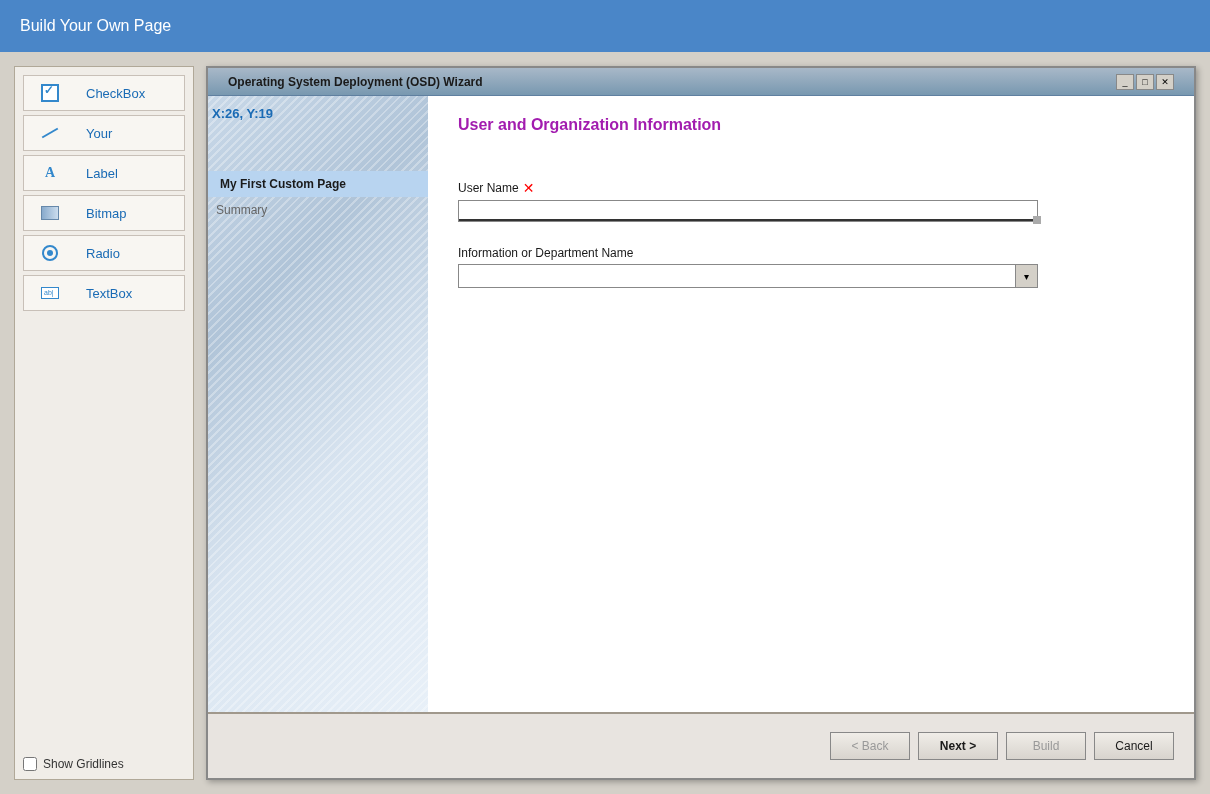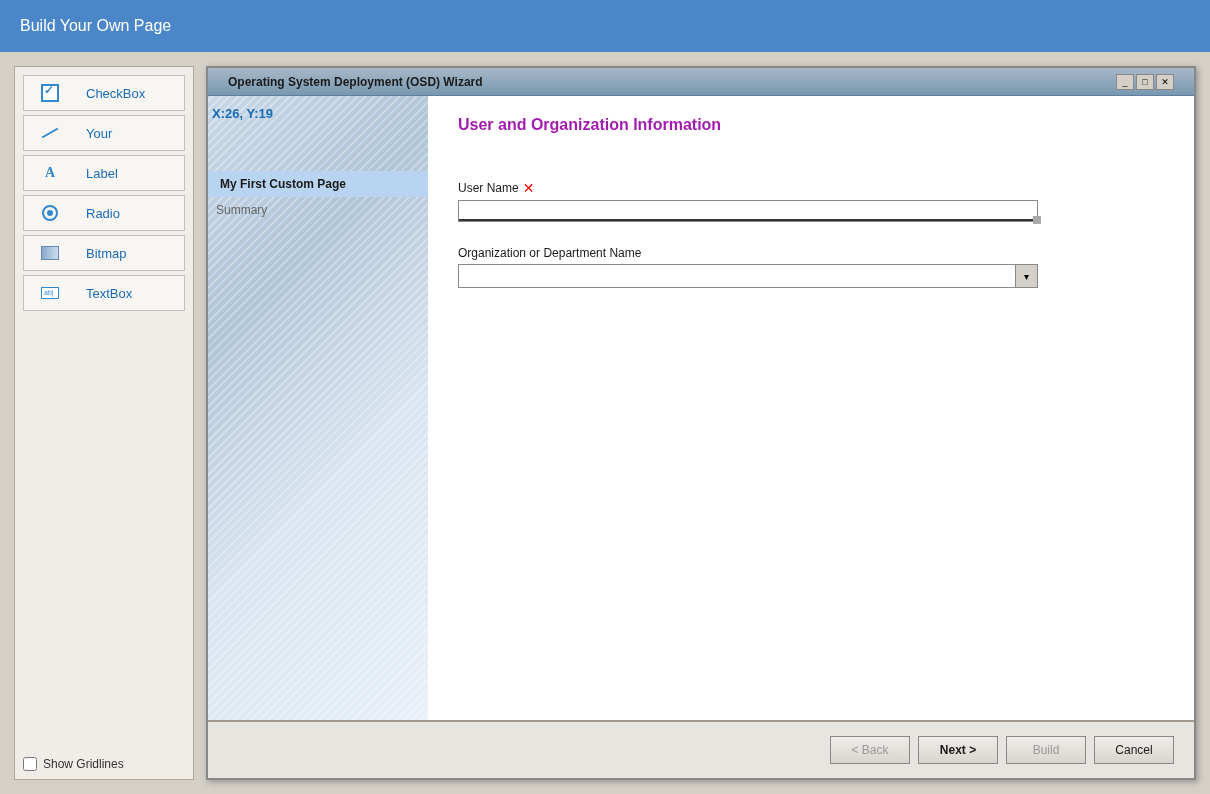--- a/index.html
+++ b/index.html
@@ -274,21 +274,21 @@
     }
 
     
     .wizard-footer {
       background: #e8e4e0;
       border-top: 2px solid #a0988c;
       padding: 10px 20px;
       display: flex;
       justify-content: flex-end;
       gap: 8px;
-      height: 58px;
+      height: 66px;
       align-items: center;
     }
 
     .wizard-btn {
       min-width: 80px;
       height: 28px;
       background: linear-gradient(to bottom, #f0ede8, #d8d4ce);
       border: 1px solid #888;
       cursor: pointer;
       font-size: 12px;
@@ -423,30 +423,30 @@
 
     <div class="toolbar-item">
       <div class="toolbar-icon">
         <span class="icon-label">A</span>
       </div>
       <span>Label</span>
     </div>
 
     <div class="toolbar-item">
       <div class="toolbar-icon">
-        <div class="icon-radio"></div>
-      </div>
-      <span>Radio</span>
+        <div class="icon-bitmap"></div>
+      </div>
+      <span>Bitmap</span>
     </div>
 
     <div class="toolbar-item">
       <div class="toolbar-icon">
-        <div class="icon-bitmap"></div>
-      </div>
-      <span>Bitmap</span>
+        <div class="icon-radio"></div>
+      </div>
+      <span>Radio</span>
     </div>
 
     <div class="toolbar-item">
       <div class="toolbar-icon">
         <div class="icon-textbox"></div>
       </div>
       <span>TextBox</span>
     </div>
 
     <div class="toolbar-divider"></div>
@@ -492,21 +492,21 @@
             </div>
             <div class="textbox-field">
               <div style="width:100%;height:100%;border-bottom:2px solid #333;position:relative;">
                 <div style="position:absolute;bottom:-5px;right:-4px;width:8px;height:8px;background:#aaa;"></div>
               </div>
             </div>
           </div>
         </div>
 
         <div class="field-group">
-          <div class="field-label">Organization or Department Name</div>
+          <div class="field-label">Information or Department Name</div>
           <div class="combobox-container">
             <div class="combobox-field">
               <div class="combobox-arrow">▾</div>
             </div>
           </div>
         </div>
 
       </div>
     </div>
 

